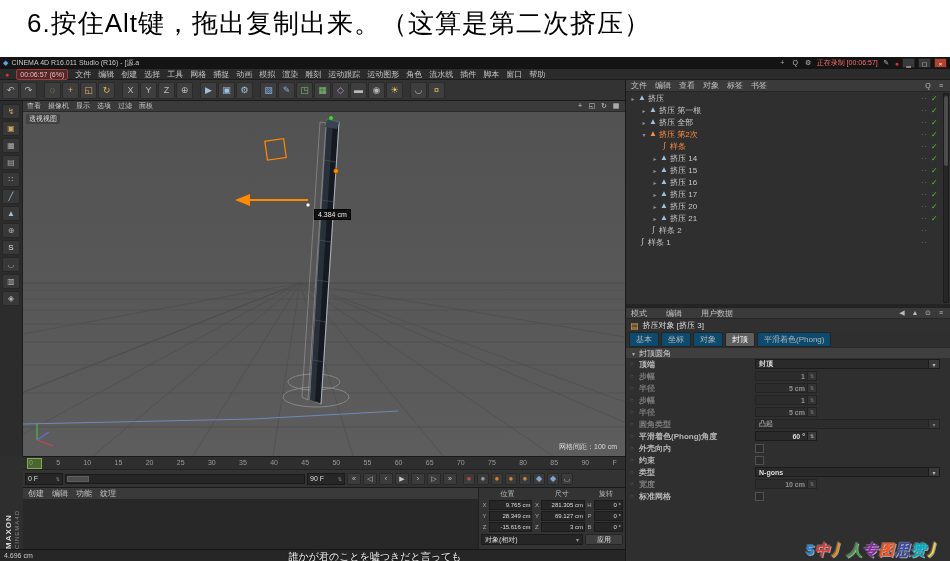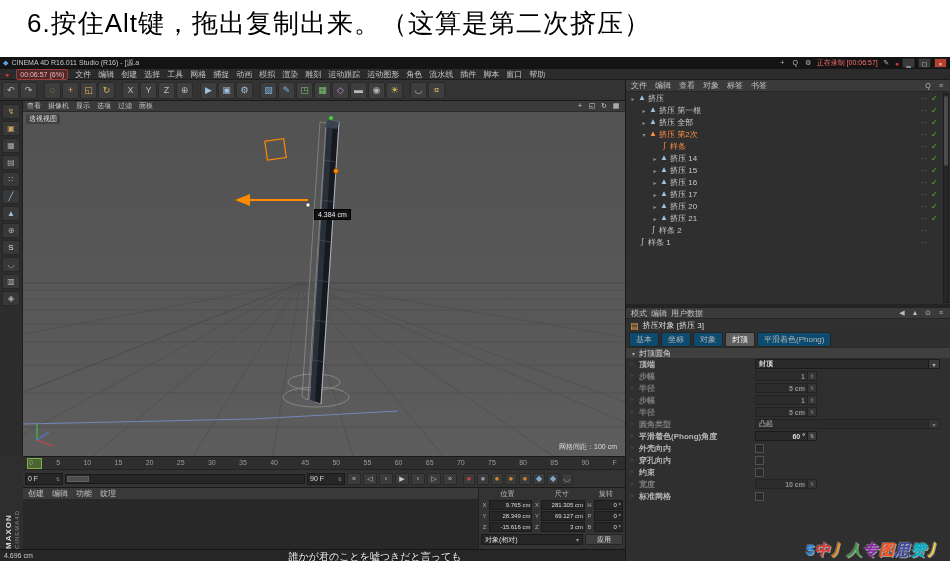--- a/index.html
+++ b/index.html
@@ -95,21 +95,21 @@
   .om-row .olabel{margin-left:1px;white-space:nowrap;}
   .om-row .sp{flex:1;}
   .om-row .dots{color:#7d7d7d;font-size:7px;letter-spacing:1px;margin-right:3px;}
   .om-row .chk{width:10px;color:#57c234;font-size:8px;visibility:hidden;}
   .om-row.check .chk{visibility:visible;}
   .om-row.selected .olabel{color:#ff8c42;}
   .om-scroll{position:absolute;top:13px;right:1px;width:6px;height:210px;background:#262626;border:1px solid #1d1d1d;box-sizing:border-box;}
   .om-scroll .thumb{position:absolute;top:2px;left:0;width:4px;height:70px;background:#4c4c4c;border-radius:2px;}
   .rp-split{position:absolute;top:224px;left:0;right:0;height:3px;background:#242424;}
 
-  .am-header{position:absolute;top:227px;left:0;right:0;height:12px;background:#3a3a3a;border-top:1px solid #222;border-bottom:1px solid #262626;display:flex;align-items:flex-start;gap:4px;padding:0 5px;font-size:8px;color:#c2c2c2;box-sizing:border-box;}
+  .am-header{position:absolute;top:227px;left:0;right:0;height:12px;background:#3a3a3a;border-top:1px solid #222;border-bottom:1px solid #262626;display:flex;align-items:flex-start;gap:19px;padding:0 5px;font-size:8px;color:#c2c2c2;box-sizing:border-box;}
   .am-tools{margin-left:auto;display:flex;gap:3px;}
   .am-title{position:absolute;top:239px;left:0;right:0;height:13px;background:#303030;display:flex;align-items:center;gap:4px;padding:0 4px;font-size:8px;color:#ddd;box-sizing:border-box;}
   .am-title .oicon{color:#e0a050;font-size:9px;}
   .am-subtabs{position:absolute;top:252px;left:0;right:0;height:15px;display:flex;gap:2px;padding:1px 3px;align-items:center;box-sizing:border-box;}
   .subtab{padding:1px 6px;background:#0c4a6e;border:1px solid #242424;border-radius:2px;font-size:8px;color:#b5b5b5;white-space:nowrap;}
   .subtab.active{background:#5d5d5d;color:#fff;}
   .am-section{position:absolute;top:267px;left:0;right:0;height:11px;background:#3f3f3f;border-top:1px solid #2a2a2a;display:flex;align-items:center;gap:4px;padding:0 6px;font-size:8px;color:#d5d5d5;box-sizing:border-box;}
   .am-section .tri{font-size:6px;color:#aaa;}
   .am-rows{position:absolute;top:278px;left:0;right:0;bottom:0;overflow:hidden;font-weight:bold;}
   .attr-row{height:12px;display:flex;align-items:center;padding:0 4px;font-size:8px;color:#b8b8b8;box-sizing:border-box;}
@@ -778,36 +778,39 @@
 
           </div>
 
           <div class="attr-row c-checkbox">
             <span class="gut">○</span>
             <span class="alabel">外壳向内</span>
 
             <span class="ctl chkbox"></span>
           </div>
 
+
           <div class="attr-row c-checkbox">
             <span class="gut">○</span>
-            <span class="alabel">穿孔向内</span>
+            <span class="alabel">约束</span>
 
             <span class="ctl chkbox"></span>
           </div>
 
-          <div class="attr-row c-checkbox">
-            <span class="gut">○</span>
-            <span class="alabel">约束</span>
-
-            <span class="ctl chkbox"></span>
-          </div>
-
-
-
+
+
+          <div class="attr-row c-select">
+            <span class="gut">○</span>
+            <span class="alabel">类型</span>
+            <span class="ctl sel">
+              <span class="val">N-gons</span>
+              <span class="dd">▾</span>
+            </span>
+
+          </div>
 
           <div class="attr-row dim c-number">
             <span class="gut">○</span>
             <span class="alabel">宽度</span>
 
             <span class="ctl num">
               <span class="val">10 cm</span>
               <span class="st">⇅</span>
             </span>
 

